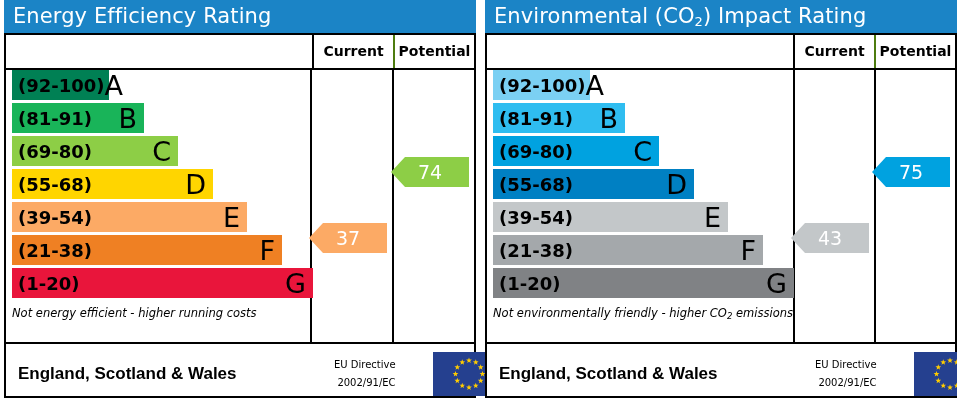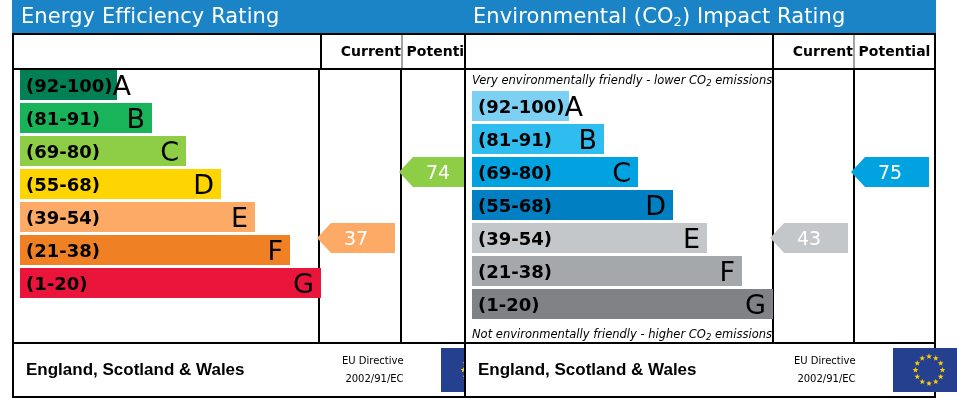--- a/index.html
+++ b/index.html
@@ -20,22 +20,22 @@
     height: 404px;
   }
 
   
   .panel {
     position: absolute;
     top: 0;
     width: 472px;
     height: 404px;
   }
-  .panel.left  { left: 12px; }
-  .panel.right { left: 464px; }
+  .panel.left  { left: 4px; }
+  .panel.right { left: 485px; }
 
   .panel-title {
     height: 33px;
     background: #1b84c6;
     color: #ffffff;
     font-size: 21px;
     line-height: 33px;
     padding-left: 9px;
     white-space: nowrap;
     letter-spacing: 0.1px;
@@ -66,21 +66,21 @@
     flex: 0 0 306px;
     border-right: 2px solid #000000;
   }
   .head-cell {
     flex: 1 1 0;
     text-align: center;
     font-weight: bold;
     font-size: 14px;
     line-height: 33px;
   }
-  .head-cell.current { border-right: 2px solid #a3a3a3; text-align: right; }
+  .head-cell.current { border-right: 2px solid #4d7c0f; }
 
   
   .body-row {
     display: flex;
     height: 274px;
     border-bottom: 2px solid #000000;
     box-sizing: border-box;
   }
   .bands-col {
     flex: 0 0 306px;
@@ -153,21 +153,21 @@
     font-size: 19px;
     clip-path: polygon(14px 0, 100% 0, 100% 100%, 14px 100%, 0 50%);
   }
   .marker.current  { right: 5px; }
   .marker.potential{ right: 5px; }
 
   
   .footer {
     display: flex;
     align-items: center;
-    height: 52px;
+    height: 60px;
     box-sizing: border-box;
     gap: 31px;
   }
   .footer-region {
     flex: 0 0 285px;
     font-size: 17px;
     font-weight: bold;
     padding-left: 12px;
     white-space: nowrap;
     font-family: "Liberation Sans", sans-serif;
@@ -231,20 +231,21 @@
               </div>
               <div class="band" style="top: 165px; width: 270px; background: rgb(239, 128, 35);">
                 <span class="range">(21-38)</span>
                 <span class="letter">F</span>
               </div>
               <div class="band" style="top: 198px; width: 301px; background: rgb(233, 21, 59);">
                 <span class="range">(1-20)</span>
                 <span class="letter">G</span>
               </div>
             </div>
+          <div class="caption bottom"><span>Not energy efficient - higher running costs</span><sub></sub><span></span></div>
         </div>
 
         <div class="value-col current">
             <div class="marker current" style="top: 153px; background: rgb(252, 170, 101);">37</div>
           </div>
         <div class="value-col">
             <div class="marker potential" style="top: 87px; background: rgb(141, 206, 70);">74</div>
           </div>
       </div>
 
@@ -281,21 +282,20 @@
 
       <div class="head-row">
         <div class="head-blank"></div>
         <div class="head-cell current">Current</div>
         <div class="head-cell">Potential</div>
       </div>
 
       <div class="body-row">
 
         <div class="bands-col">
-          <div class="caption"><span>Very environmentally friendly - lower CO</span><sub>2</sub><span> emissions</span></div>
           <div class="bands">
               <div class="band" style="top: 0px; width: 97px; background: rgb(123, 208, 243);">
                 <span class="range">(92-100)</span>
                 <span class="letter">A</span>
               </div>
               <div class="band" style="top: 33px; width: 132px; background: rgb(47, 189, 240);">
                 <span class="range">(81-91)</span>
                 <span class="letter">B</span>
               </div>
               <div class="band" style="top: 66px; width: 166px; background: rgb(0, 162, 224);">

